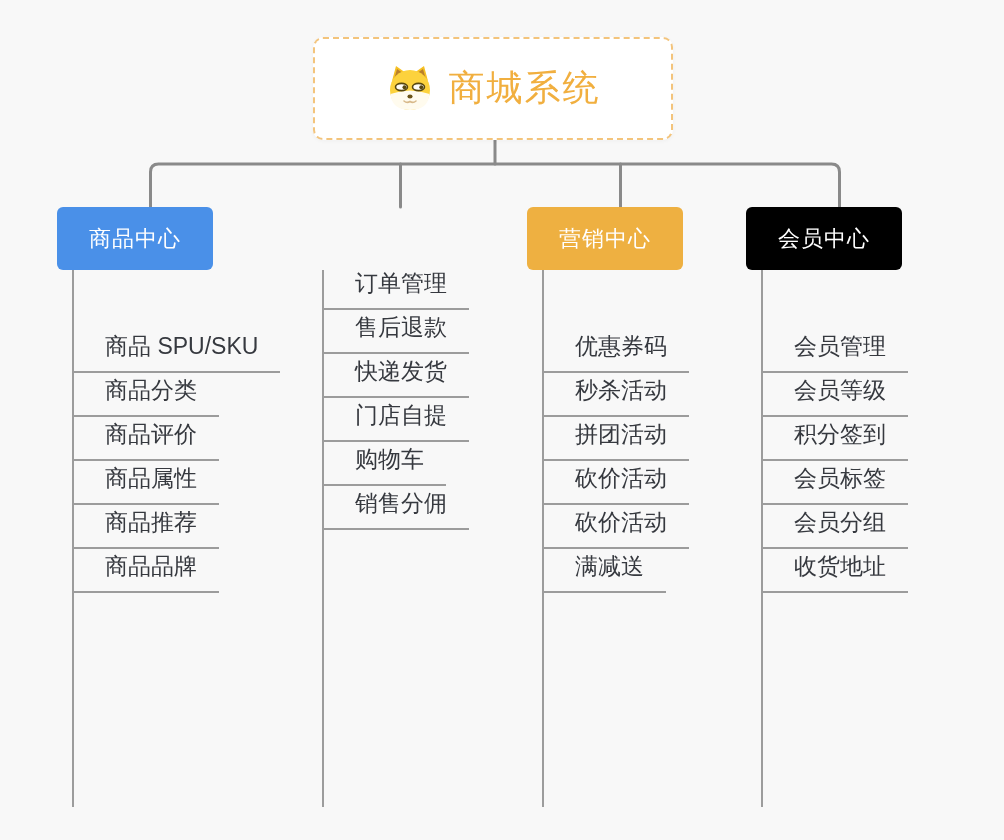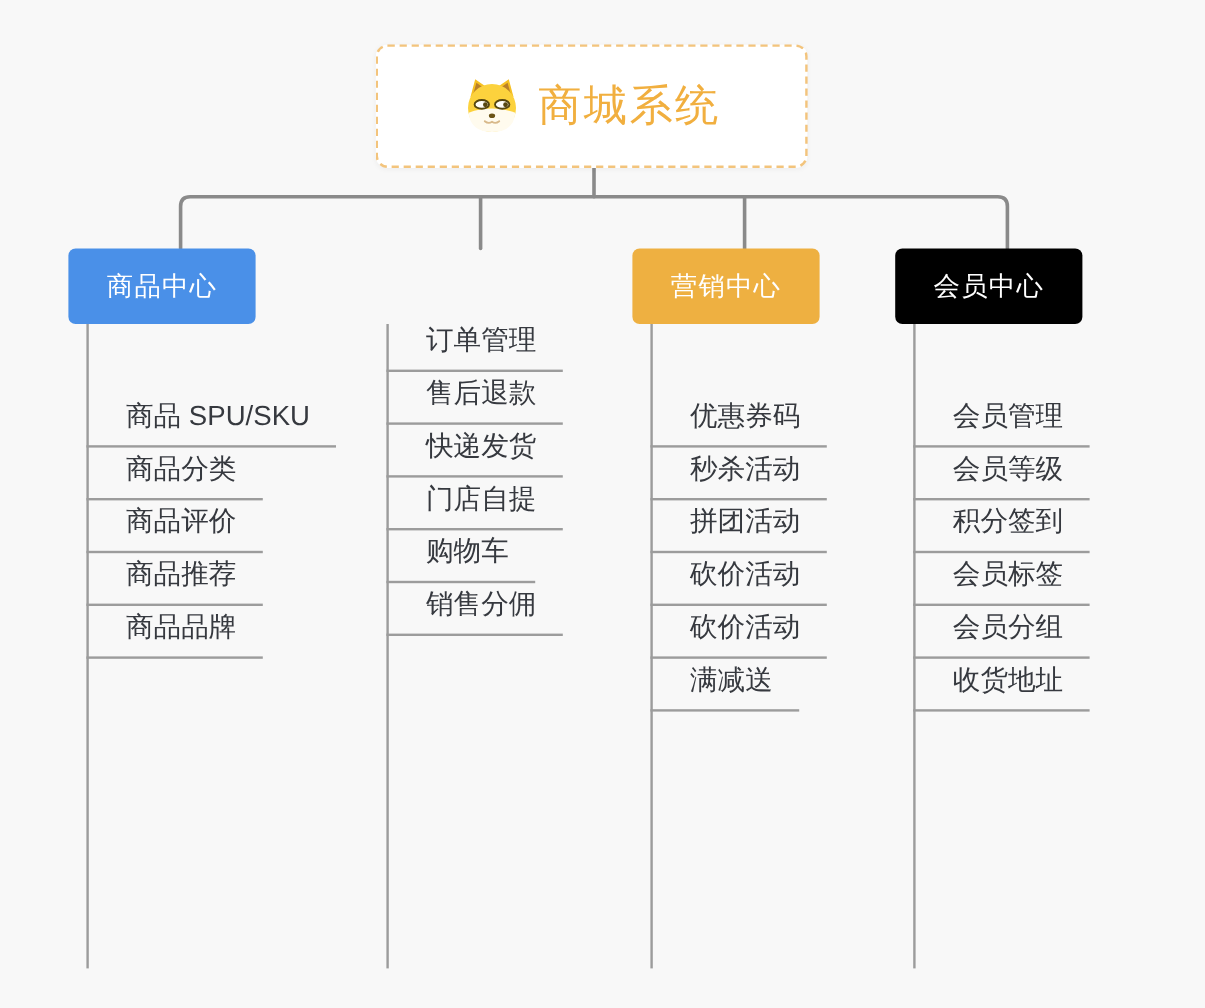--- a/index.html
+++ b/index.html
@@ -82,20 +82,21 @@
   </div>
 
   <div id="columns">
       <div class="column" style="left: 57px;">
         <div class="branch-node" style="background: rgb(74, 144, 232);">商品中心</div>
         <div class="trunk"></div>
         <div class="leaves">
           <div class="leaf">商品 SPU/SKU</div>
           <div class="leaf">商品分类</div>
           <div class="leaf">商品评价</div>
+          <div class="leaf">商品属性</div>
           <div class="leaf">商品推荐</div>
           <div class="leaf">商品品牌</div>
         </div>
       </div>
       <div class="column" style="left: 307px;">
         <div class="trunk"></div>
         <div class="leaves">
           <div class="leaf">订单管理</div>
           <div class="leaf">售后退款</div>
           <div class="leaf">快递发货</div>

